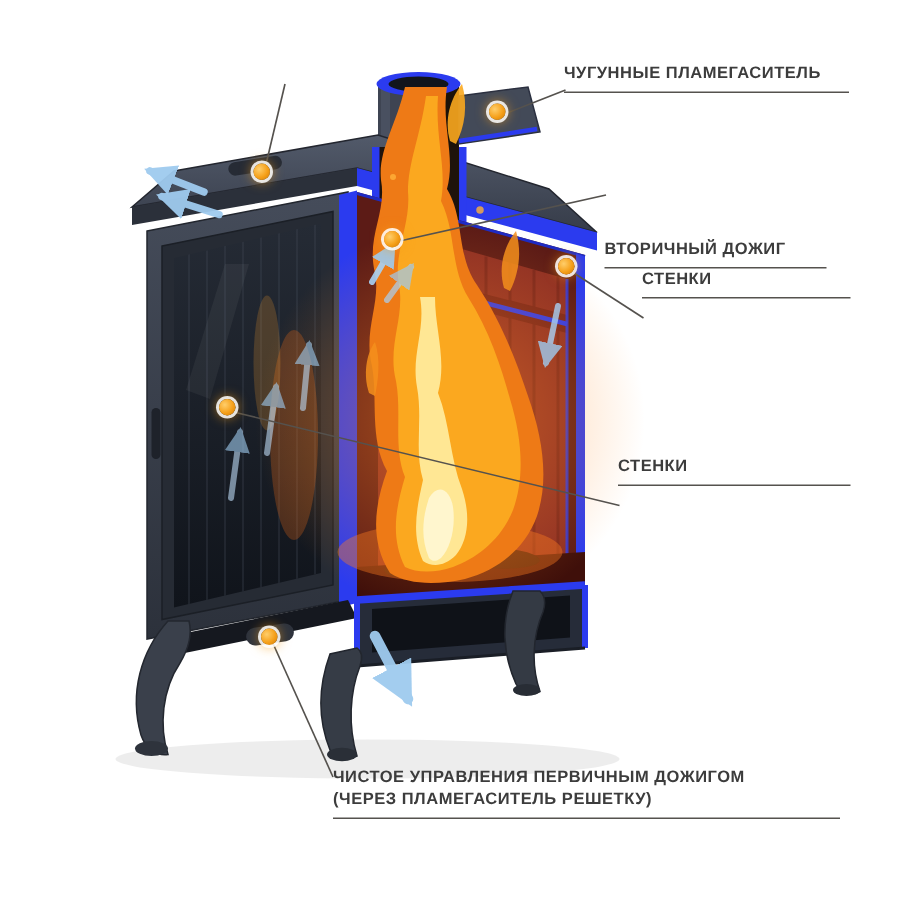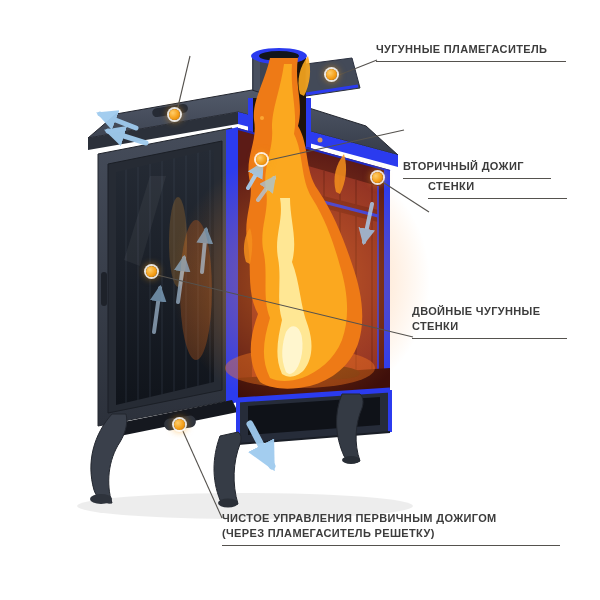--- a/index.html
+++ b/index.html
@@ -193,21 +193,20 @@
 <div class="callout cl2">
   <span class="cl-line">ЧУГУННЫЕ ПЛАМЕГАСИТЕЛЬ</span>
 </div>
 <div class="callout cl3">
   <span class="cl-line">ВТОРИЧНЫЙ ДОЖИГ</span>
 </div>
 <div class="callout cl4">
   <span class="cl-line">СТЕНКИ</span>
 </div>
 <div class="callout cl5">
-  <span class="cl-line">ДВОЙНЫЕ ЧУГУННЫЕ</span>
   <span class="cl-line">СТЕНКИ</span>
 </div>
 <div class="callout cl6">
   <span class="cl-line">ЧИСТОЕ УПРАВЛЕНИЯ ПЕРВИЧНЫМ ДОЖИГОМ</span>
   <span class="cl-line">(ЧЕРЕЗ ПЛАМЕГАСИТЕЛЬ РЕШЕТКУ)</span>
 </div>
 
 <div class="dot d1"></div>
 <div class="dot d2"></div>
 <div class="dot d3"></div>

